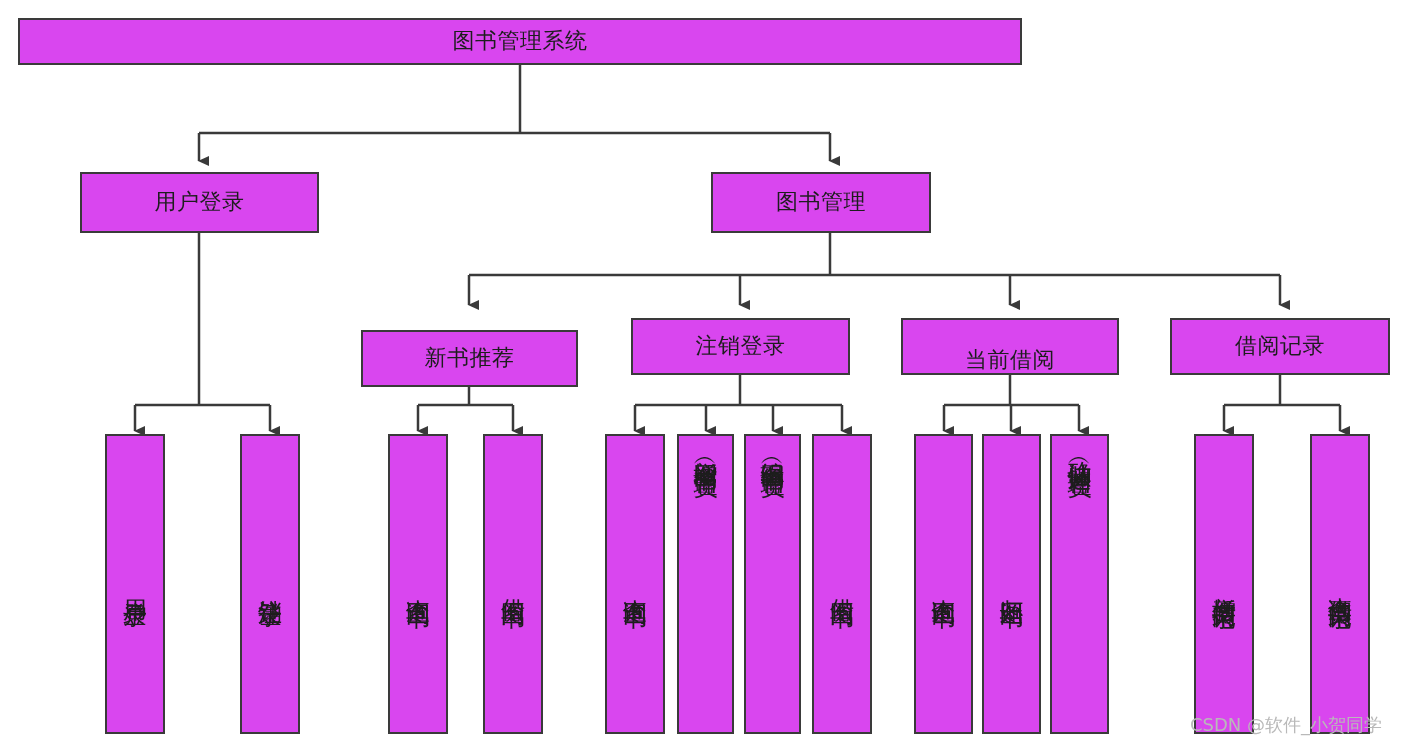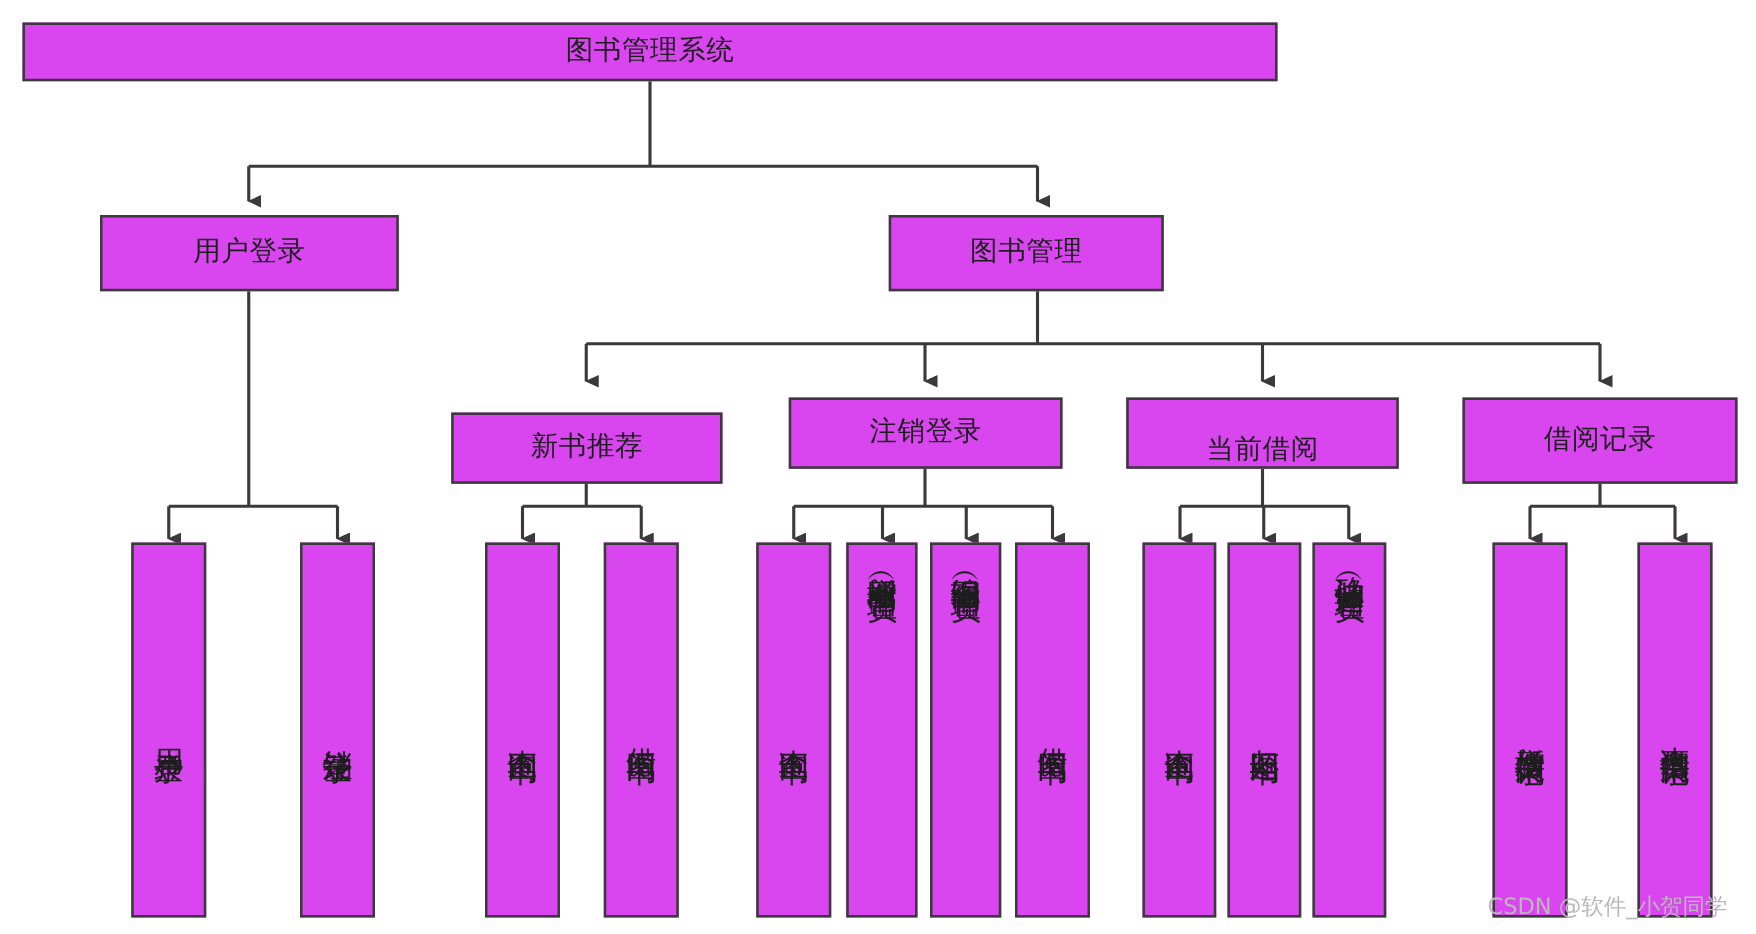--- a/index.html
+++ b/index.html
@@ -139,21 +139,21 @@
 
   <div class="node horiz" style="left:361px; top:318px; width:217px; height:57px;margin-top:12px;">
     <span class="lbl">新书推荐</span>
   </div>
   <div class="node horiz" style="left:631px; top:318px; width:219px; height:57px;">
     <span class="lbl">注销登录</span>
   </div>
   <div class="node horiz" style="left:901px; top:318px; width:218px; height:57px;align-items:flex-end;">
     <span class="lbl">当前借阅</span>
   </div>
-  <div class="node horiz" style="left:1170px; top:318px; width:220px; height:69px;">
+  <div class="node horiz" style="left:1170px; top:318px; width:220px; height:57px;">
     <span class="lbl">借阅记录</span>
   </div>
 
   <div class="node vert mid" style="left:105px; top:434px; width:60px; height:300px;">
     <span class="lbl">用户登录</span>
   </div>
   <div class="node vert mid" style="left:240px; top:434px; width:60px; height:300px;">
     <span class="lbl">注销登录</span>
   </div>
 

